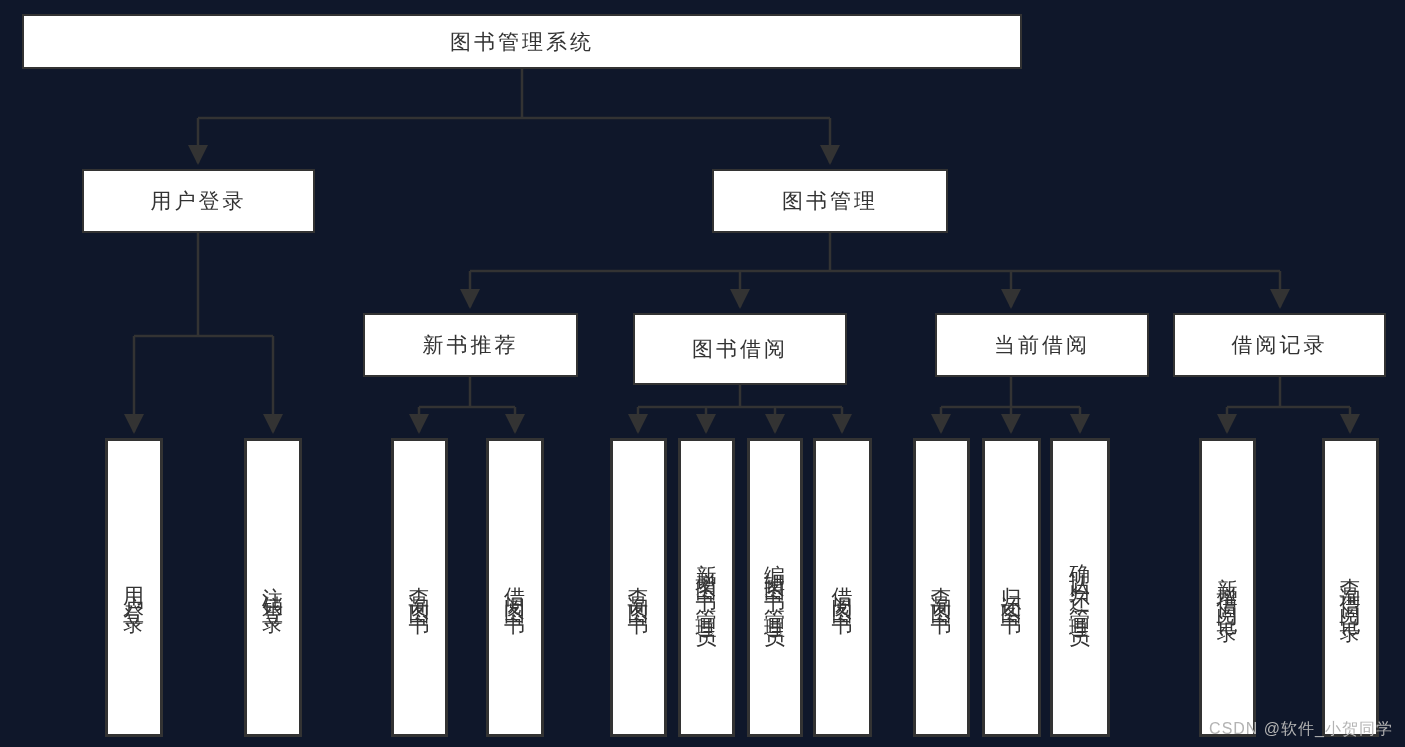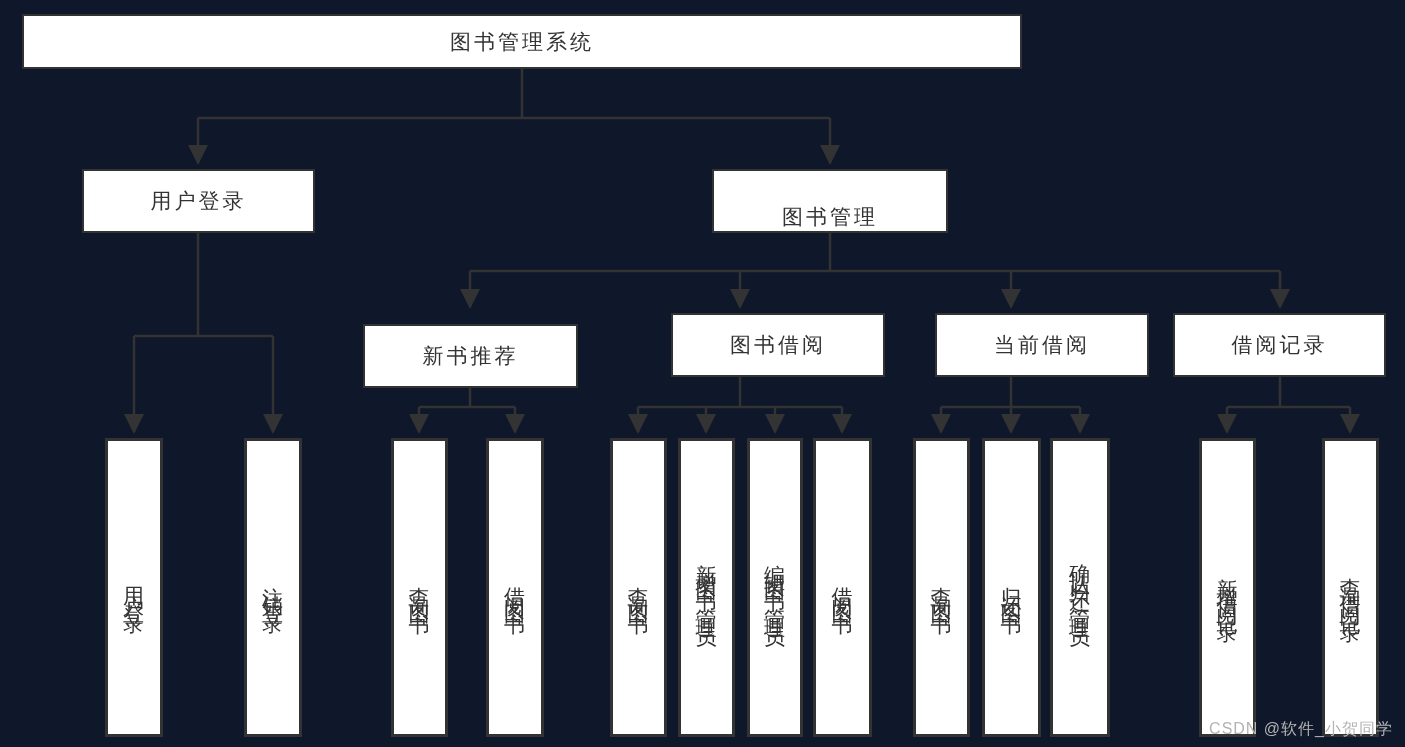--- a/index.html
+++ b/index.html
@@ -42,24 +42,24 @@
     writing-mode: vertical-rl;
     text-orientation: mixed;
     letter-spacing: 9px;
     line-height: 1;
     white-space: nowrap;
   }
   
   .b-root { left: 22px;  top: 14px;  width: 1000px; height: 55px; }
   
   .b-userlogin { left: 82px;  top: 169px; width: 233px; height: 64px; }
-  .b-bookmgmt  { left: 712px; top: 169px; width: 236px; height: 64px; align-items: flex-end; }
-  
-  .b-newbook { left: 363px;  top: 324px; width: 215px; height: 64px; }
-  .b-borrow  { left: 671px;  top: 313px; width: 214px; height: 64px; }
+  .b-bookmgmt  { left: 712px; top: 169px; width: 236px; height: 64px; }
+  
+  .b-newbook { left: 363px;  top: 313px; width: 215px; height: 64px; }
+  .b-borrow  { left: 633px;  top: 313px; width: 214px; height: 72px; }
   .b-current { left: 904px;  top: 313px; width: 214px; height: 64px; margin-left: 31px; }
   .b-records { left: 1173px; top: 313px; width: 213px; height: 64px; }
   
   .leaf { top: 438px; height: 299px; }
   .l-a1 { left: 105px;  width: 58px; }
   .l-a2 { left: 244px;  width: 58px; }
   .l-b1 { left: 391px;  width: 57px; }
   .l-b2 { left: 486px;  width: 58px; }
   .l-c1 { left: 610px;  width: 57px; }
   .l-c2 { left: 678px;  width: 57px; }

